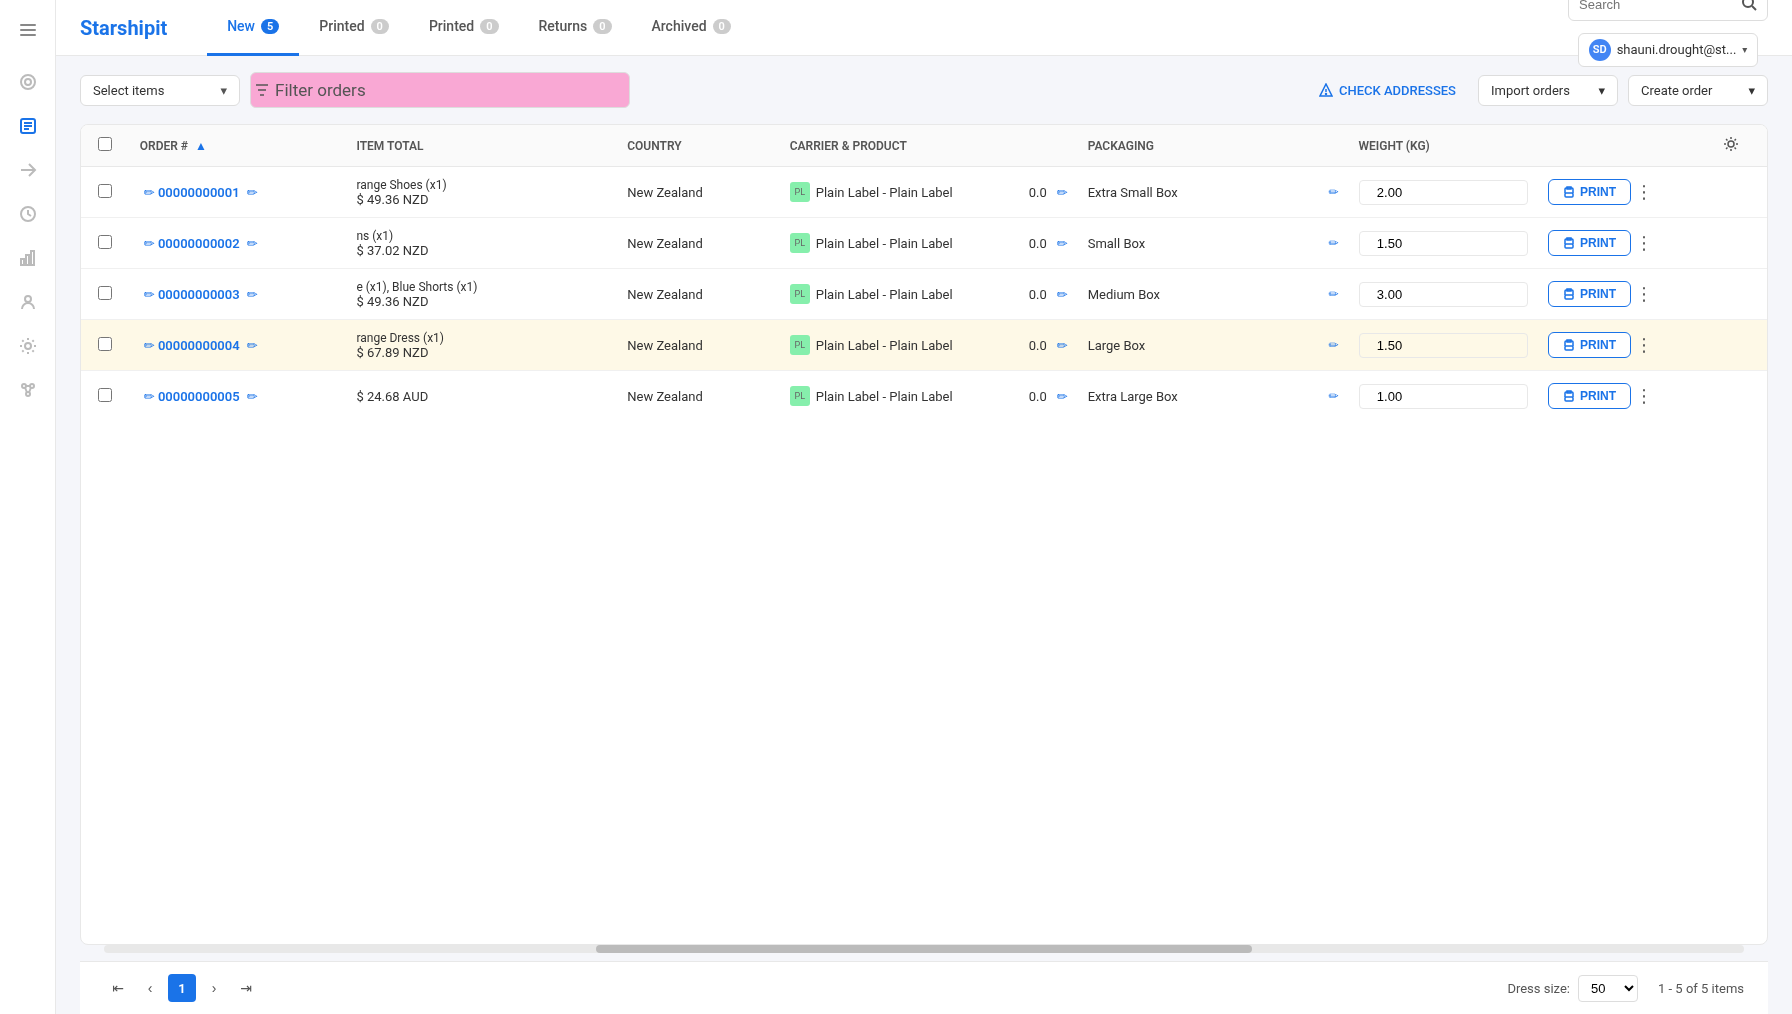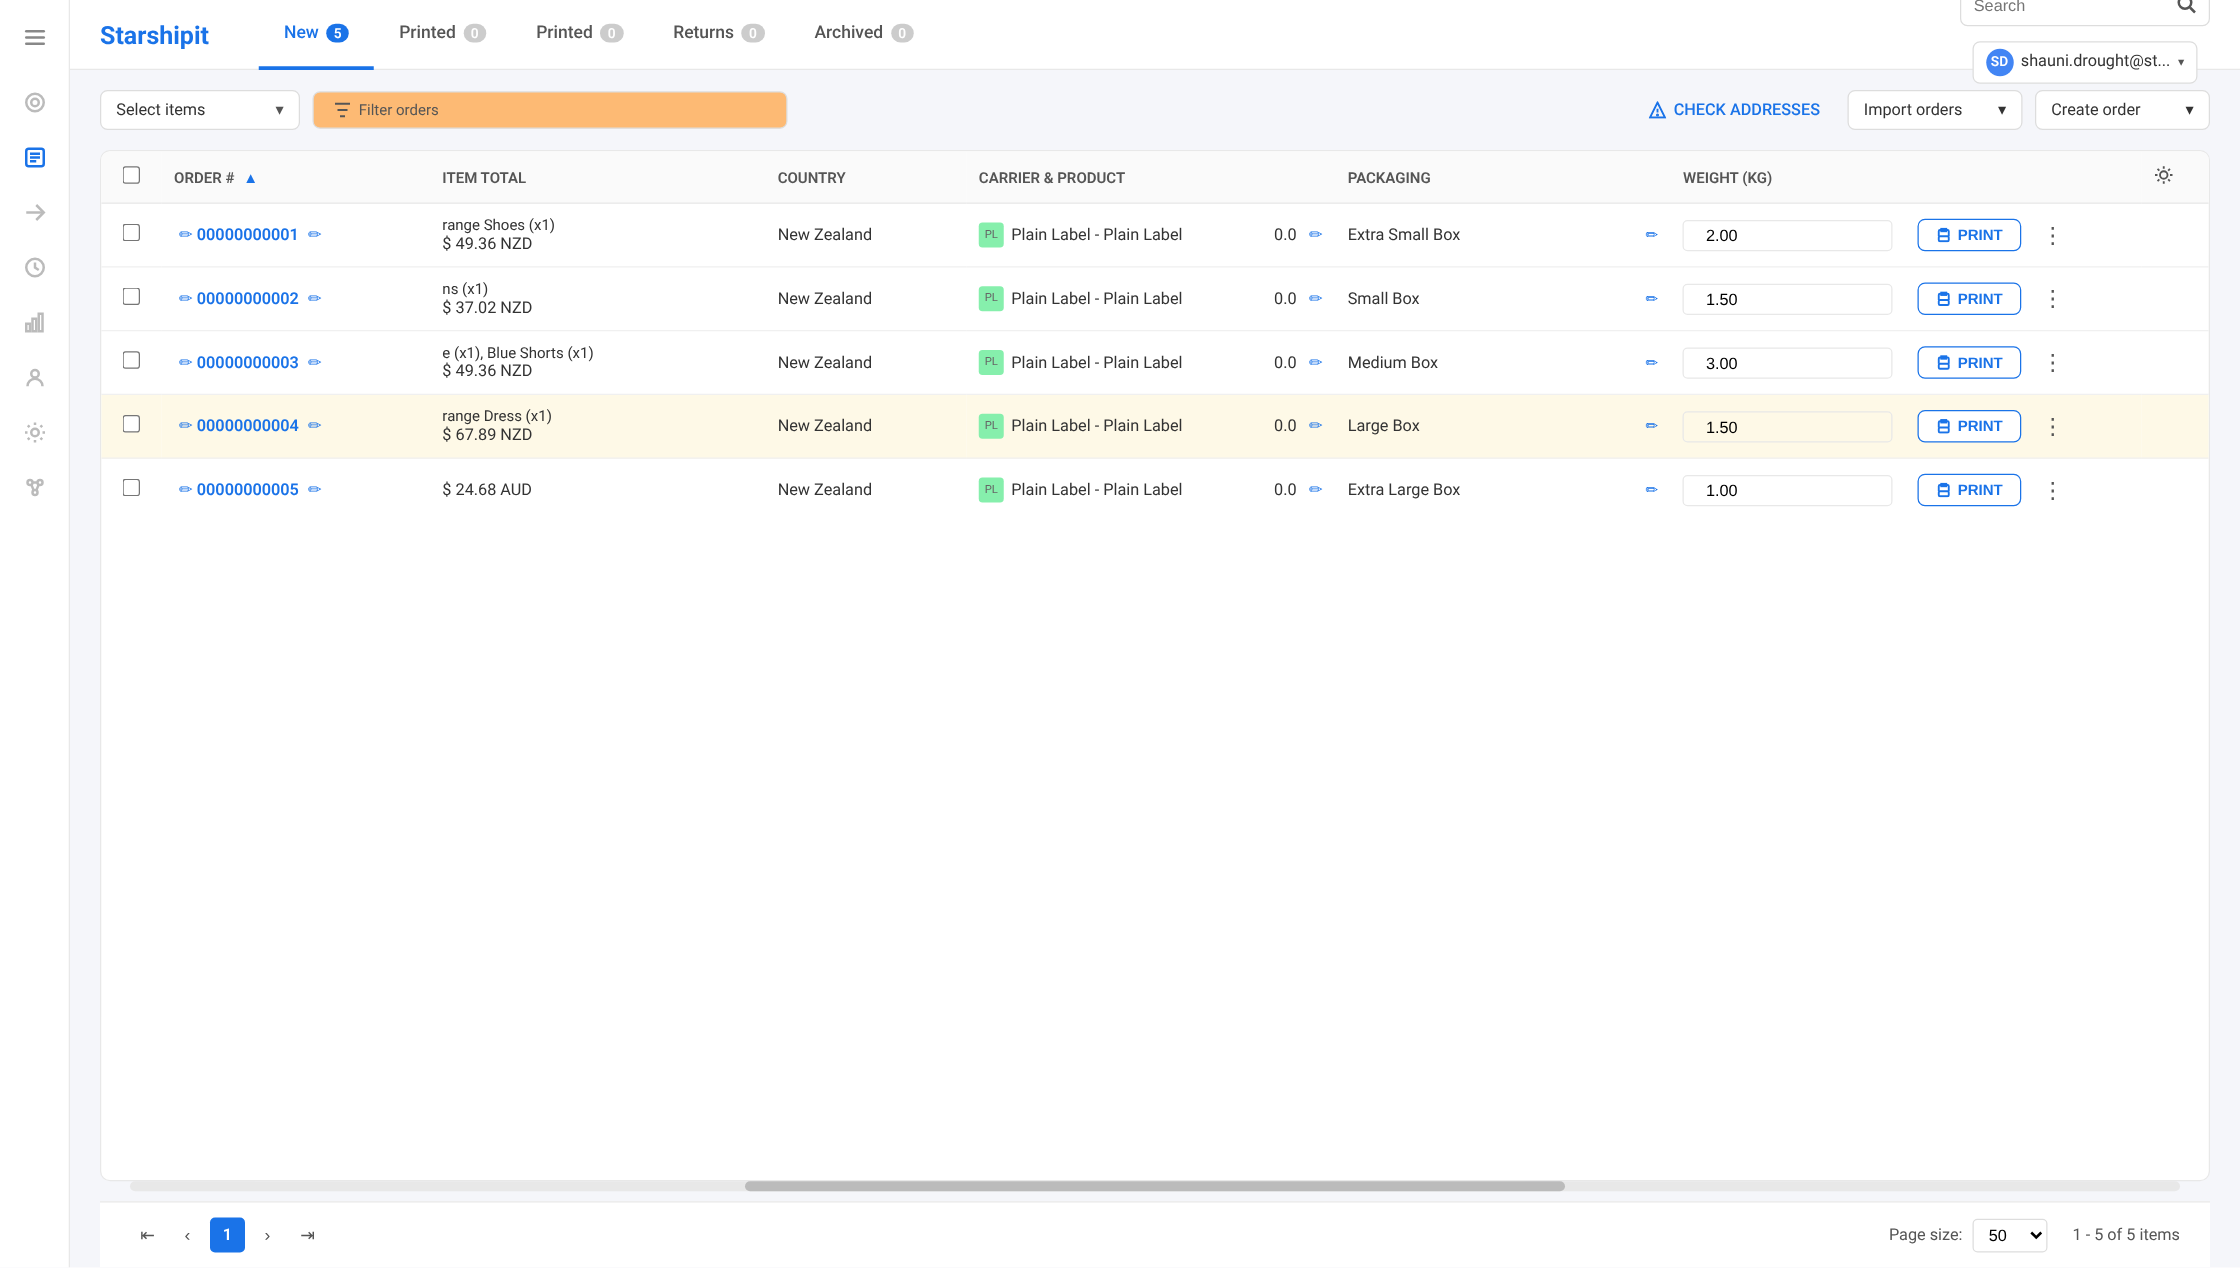--- a/index.html
+++ b/index.html
@@ -31,21 +31,21 @@
     .user-name { font-size: 13px; color: #333; max-width: 120px; overflow: hidden; text-overflow: ellipsis; white-space: nowrap; }
     .chevron-down { color: #555; font-size: 10px; }
 
     
     .content { flex: 1; display: flex; flex-direction: column; overflow: hidden; padding: 16px 24px 0; }
 
     
     .toolbar { display: flex; align-items: center; gap: 10px; margin-bottom: 16px; }
     .select-view { display: flex; align-items: center; border: 1px solid #ddd; border-radius: 6px; padding: 7px 12px; background: #fff; cursor: pointer; gap: 8px; font-size: 13px; color: #333; min-width: 160px; }
     .select-view .arrow { margin-left: auto; color: #555; }
-    .filter-btn { display: flex; align-items: center; border: 1px solid #ddd; border-radius: 6px; padding: 7px 16px; background: #fdba74; cursor: pointer; gap: 6px; font-size: 12px; color: #555; flex: 1; max-width: 380px; }
+    .filter-btn { display: flex; align-items: center; border: 1px solid #ddd; border-radius: 6px; padding: 7px 4px; background: #f9a8d4; cursor: pointer; gap: 6px; font-size: 17px; color: #555; flex: 1; max-width: 380px; }
     .toolbar-right { margin-left: auto; display: flex; align-items: center; gap: 10px; }
     .check-addresses-btn { display: flex; align-items: center; gap: 6px; color: #1a73e8; font-size: 13px; cursor: pointer; font-weight: 500; padding: 7px 12px; }
     .import-orders-btn { display: flex; align-items: center; border: 1px solid #ddd; border-radius: 6px; padding: 7px 12px; background: #fff; cursor: pointer; gap: 6px; font-size: 13px; color: #333; min-width: 140px; }
     .import-orders-btn .arrow { margin-left: auto; }
     .create-order-btn { display: flex; align-items: center; border: 1px solid #ddd; border-radius: 6px; padding: 7px 12px; background: #fff; cursor: pointer; gap: 6px; font-size: 13px; color: #333; min-width: 140px; }
     .create-order-btn .arrow { margin-left: auto; }
 
     
     .table-wrap { flex: 1; overflow: auto; background: #fff; border: 1px solid #e8e8e8; border-radius: 8px; }
     table { width: 100%; border-collapse: collapse; min-width: 1300px; }
@@ -60,21 +60,21 @@
     .item-text { color: #333; font-size: 12px; }
     .amount { color: #333; white-space: nowrap; }
     .carrier-cell { display: flex; align-items: center; gap: 6px; }
     .carrier-icon { width: 20px; height: 20px; background: #86efac; border-radius: 3px; display: flex; align-items: center; justify-content: center; font-size: 9px; color: #666; flex-shrink: 0; }
     .packaging-cell { display: flex; align-items: center; gap: 4px; }
     .packaging-edit { color: #1a73e8; cursor: pointer; font-size: 12px; margin-left: auto; }
     .weight-cell { display: flex; align-items: center; border: 1px solid #e8e8e8; border-radius: 4px; }
     .weight-input { border: none; outline: none; padding: 4px 6px; width: 60px; font-size: 13px; text-align: center; background: transparent; }
     .print-btn { background: #fff; border: 1.5px solid #1a73e8; color: #1a73e8; border-radius: 6px; padding: 5px 14px; cursor: pointer; font-size: 12px; font-weight: 600; display: flex; align-items: center; gap: 5px; white-space: nowrap; }
     .more-btn { background: none; border: none; cursor: pointer; color: #555; font-size: 18px; padding: 4px; }
-    .actions-cell { display: flex; align-items: center; gap: 12px; }
+    .actions-cell { display: flex; align-items: center; gap: 0; }
     .col-order { width: 160px; }
     .col-item { width: 200px; }
     .col-country { width: 120px; }
     .col-carrier { width: 220px; }
     .col-packaging { width: 200px; }
     .col-weight { width: 140px; }
     .col-actions { width: 100px; }
     .col-settings { width: 40px; }
     .sort-icon { margin-left: 4px; color: #1a73e8; }
 
@@ -514,21 +514,21 @@
 
     <div class="pagination">
       <div class="page-nav">
         <button class="page-nav-btn">⇤</button>
         <button class="page-nav-btn">‹</button>
         <div class="page-num">1</div>
         <button class="page-nav-btn">›</button>
         <button class="page-nav-btn">⇥</button>
       </div>
       <div class="page-size">
-        <span class="page-size-label">Page size:</span>
+        <span class="page-size-label">Dress size:</span>
         <select class="page-size-select">
           <option>50</option>
           <option>100</option>
           <option>200</option>
         </select>
       </div>
       <div class="page-info">1 - 5 of 5 items</div>
     </div>
 
   </div>

